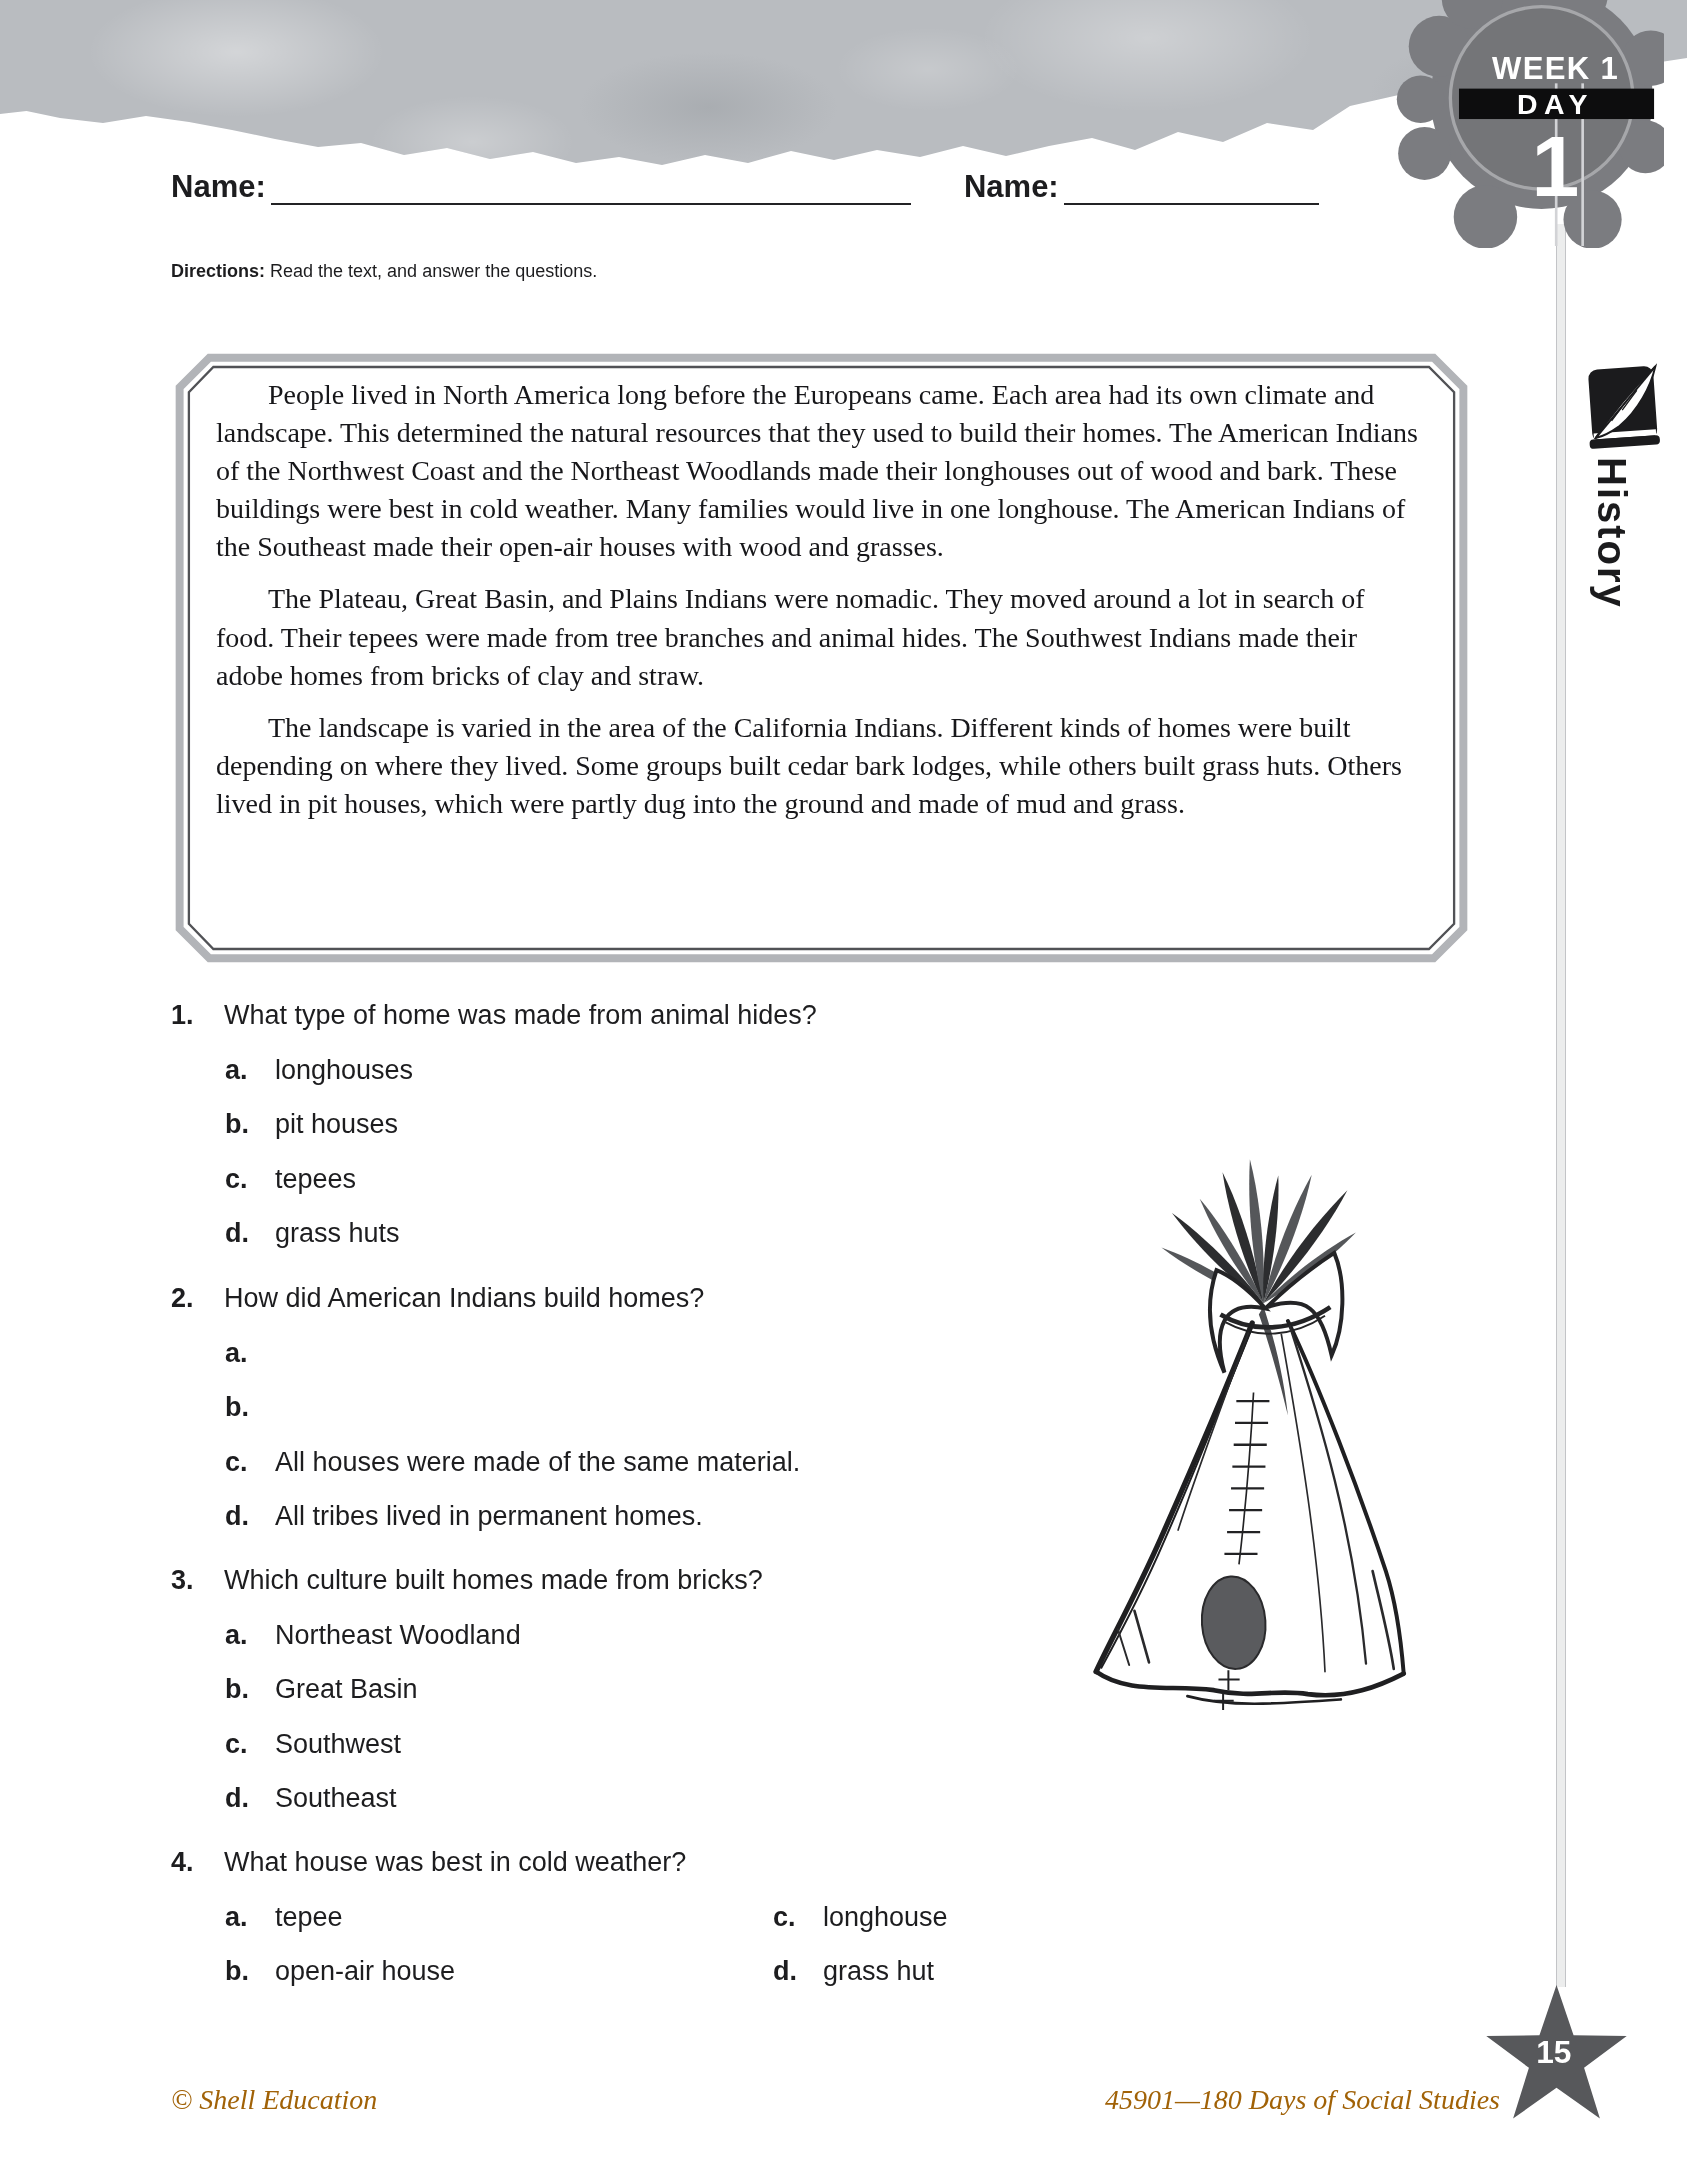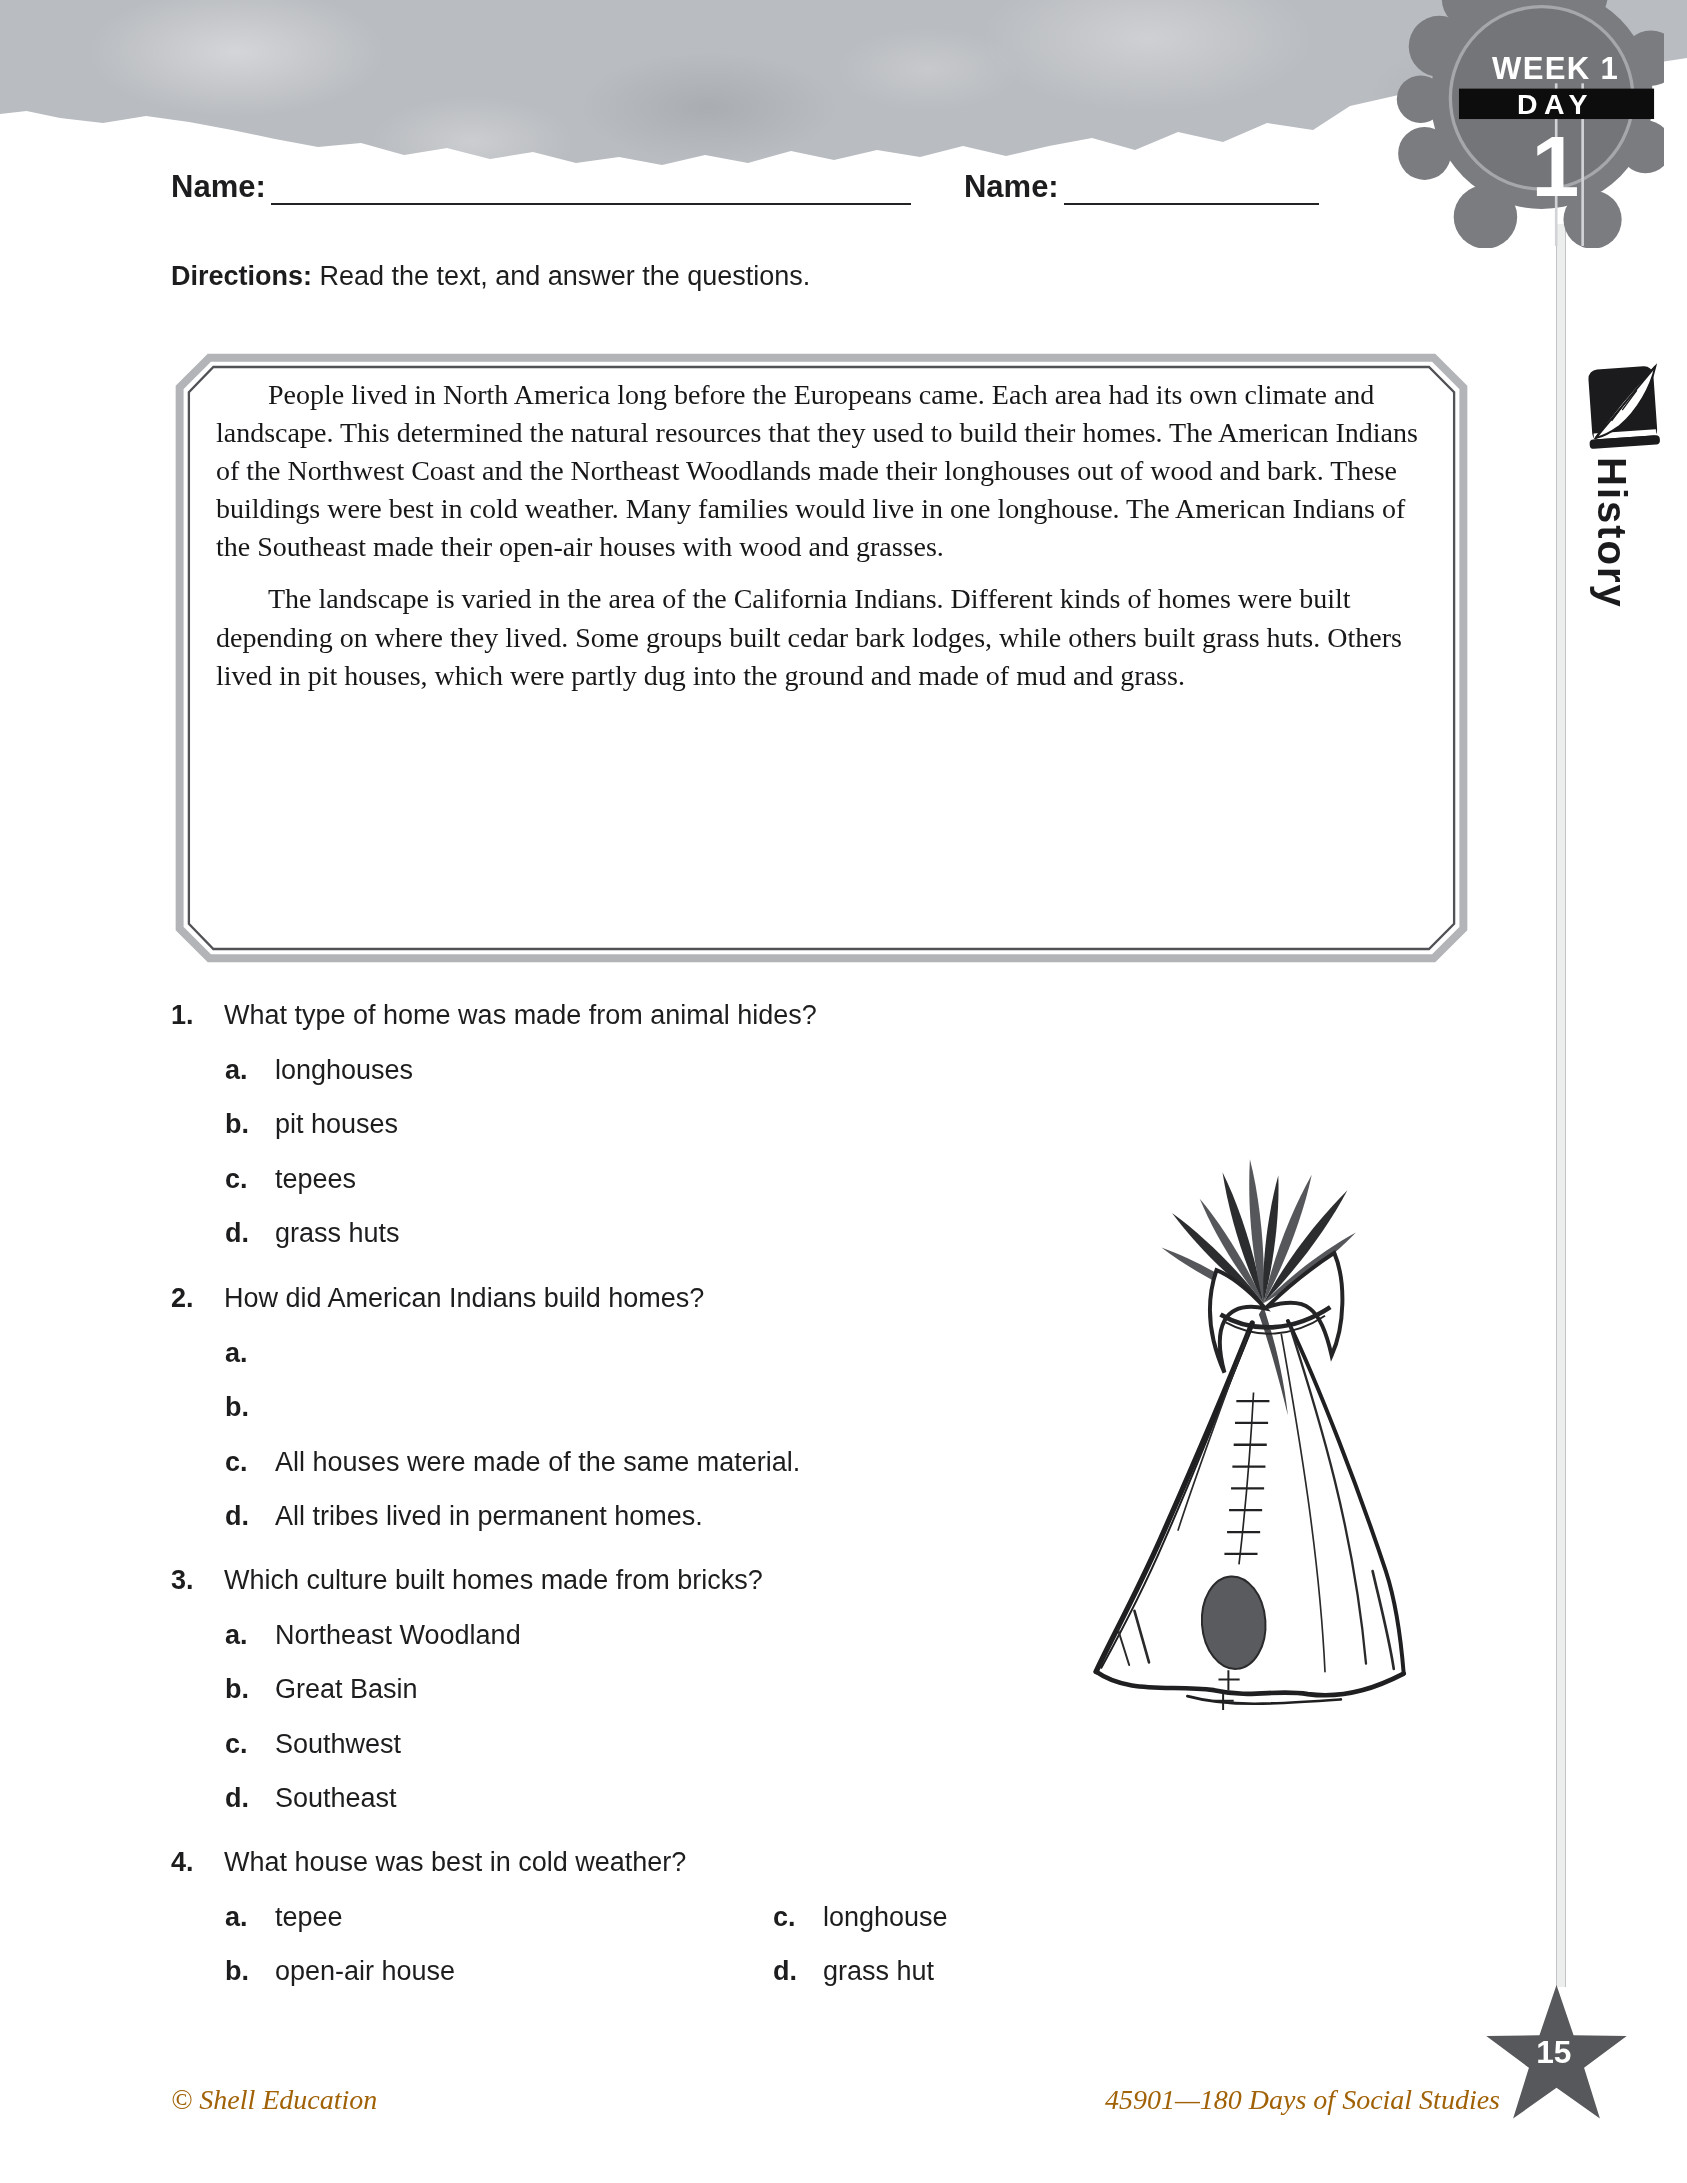--- a/index.html
+++ b/index.html
@@ -44,21 +44,21 @@
   
   .name-row{
     position:absolute;left:171px;top:169px;width:1148px;z-index:3;
     display:flex;align-items:flex-start;font-size:31px;font-weight:bold;
   }
   .fill-line{border-bottom:2px solid #232325;height:34px;}
   .name-fill{flex:1;margin-left:5.3px;}
   .date-label{margin-left:53px;}
   .date-fill{width:255px;margin-left:5.3px;}
   
-  .directions{position:absolute;left:171px;top:261px;font-size:27px;z-index:3;}
+  .directions{position:absolute;left:171px;top:261px;font-size:18px;z-index:3;}
   .directions .dir-label{font-weight:bold;}
   
   .passage-box{position:absolute;left:175px;top:353px;width:1293px;height:454px;z-index:3;border-radius:6px;}
   .passage-box svg{position:absolute;left:0;top:0;}
   .passage-text{
     position:absolute;left:41px;top:22.5px;width:1212px;
     font-family:"Liberation Serif",serif;font-size:28px;line-height:1.36;color:#17171a;
   }
   .passage-text p{margin:0 0 14.6px 0;text-indent:52px;}
   
@@ -136,20 +136,21 @@
   <span class="dir-label">Directions:</span><span> Read the text, and answer the questions.</span>
 </div>
 
 <div class="passage-box">
   <svg width="1293" height="610" viewBox="0 0 1955 922">
     <path d="M52,7 H1903 L1948,52 V870 L1903,915 H52 L7,870 V52 Z" fill="#ffffff" stroke="#b2b4b8" stroke-width="12"></path>
     <path d="M58,21 H1896 L1934,59 V863 L1896,901 H58 L21,863 V59 Z" fill="none" stroke="#515256" stroke-width="3.5"></path>
   </svg>
   <div class="passage-text">
     <p>People lived in North America long before the Europeans came.  Each area had its own climate and landscape.  This determined the natural resources that they used to build their homes.  The American Indians of the Northwest Coast and the Northeast Woodlands made their longhouses out of wood and bark.  These buildings were best in cold weather.  Many families would live in one longhouse.  The American Indians of the Southeast made their open-air houses with wood and grasses.</p>
+    <p>The Plateau, Great Basin, and Plains Indians were nomadic.  They moved around a lot in search of food. Their tepees were made from tree branches and animal hides.  The Southwest Indians made their adobe homes from bricks of clay and straw.</p>
     <p>The landscape is varied in the area of the California Indians.  Different kinds of homes were built depending on where they lived.  Some groups built cedar bark lodges, while others built grass huts.  Others lived in pit houses, which were partly dug into the ground and made of mud and grass.</p>
   </div>
 </div>
 
 <div class="question q1">
   <div class="q-head">
     <span class="q-num">1.</span>
     <span>What type of home was made from animal hides?</span>
   </div>
   <div class="options">

